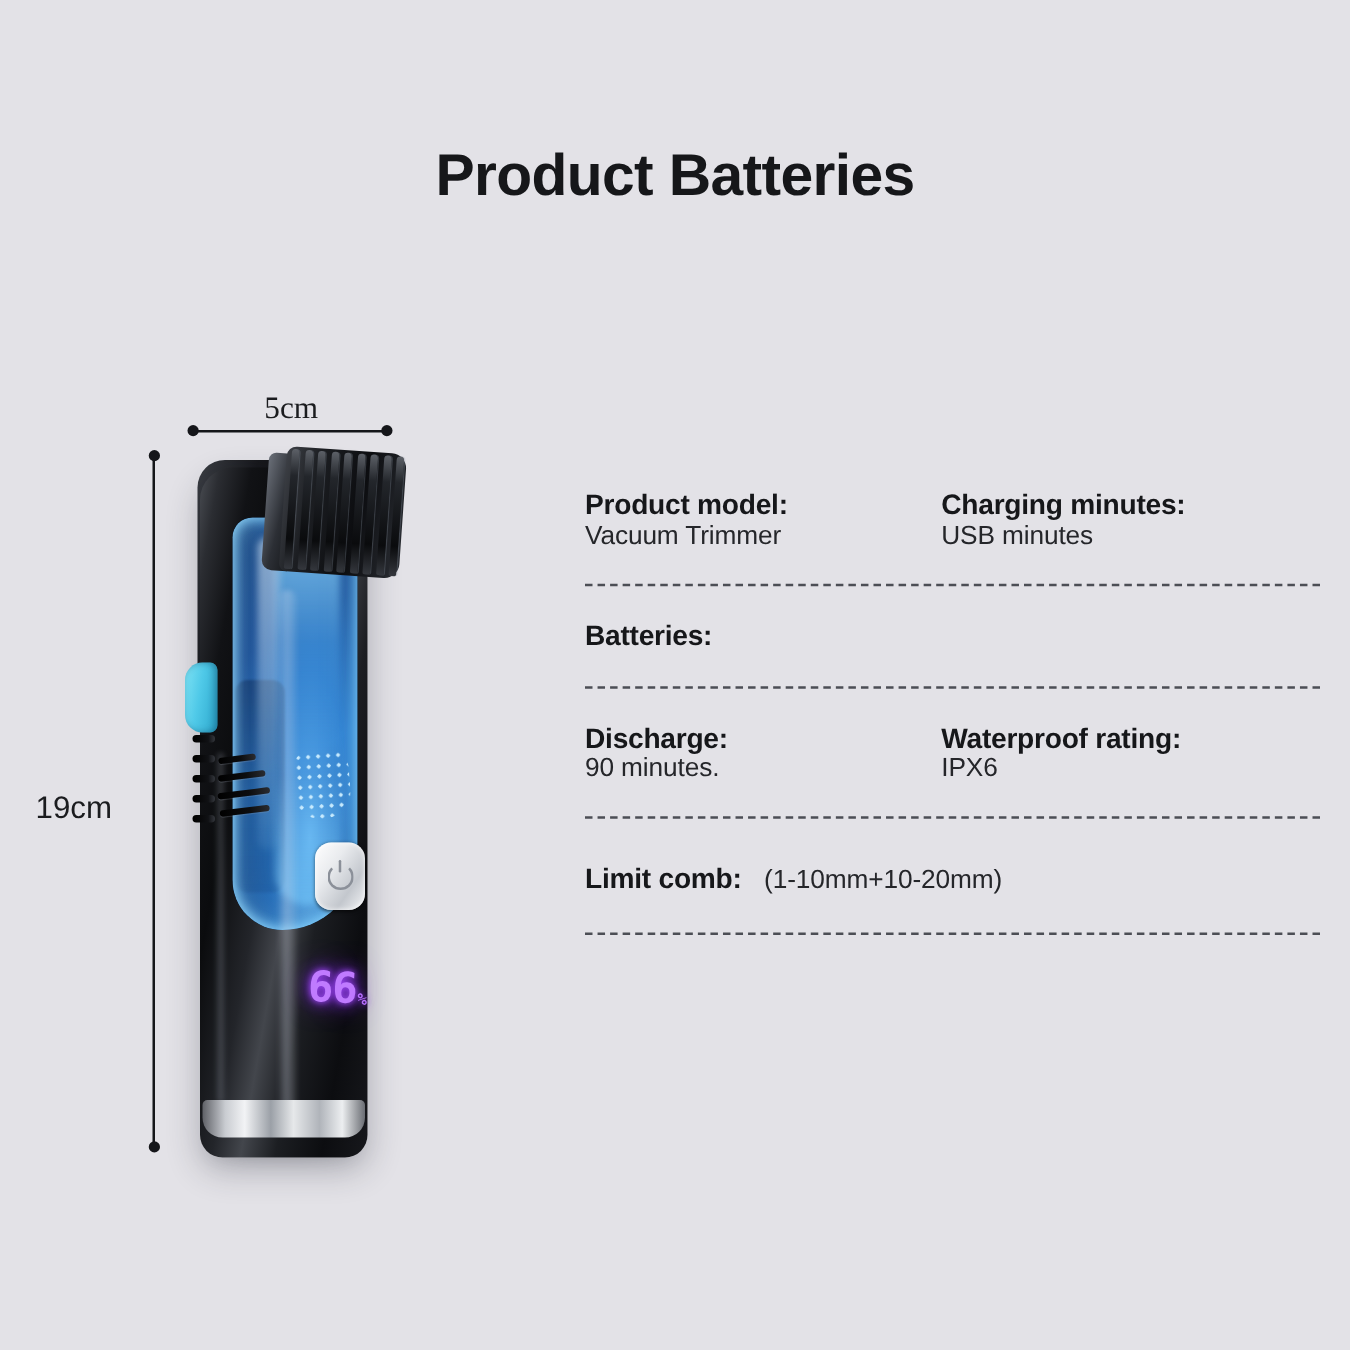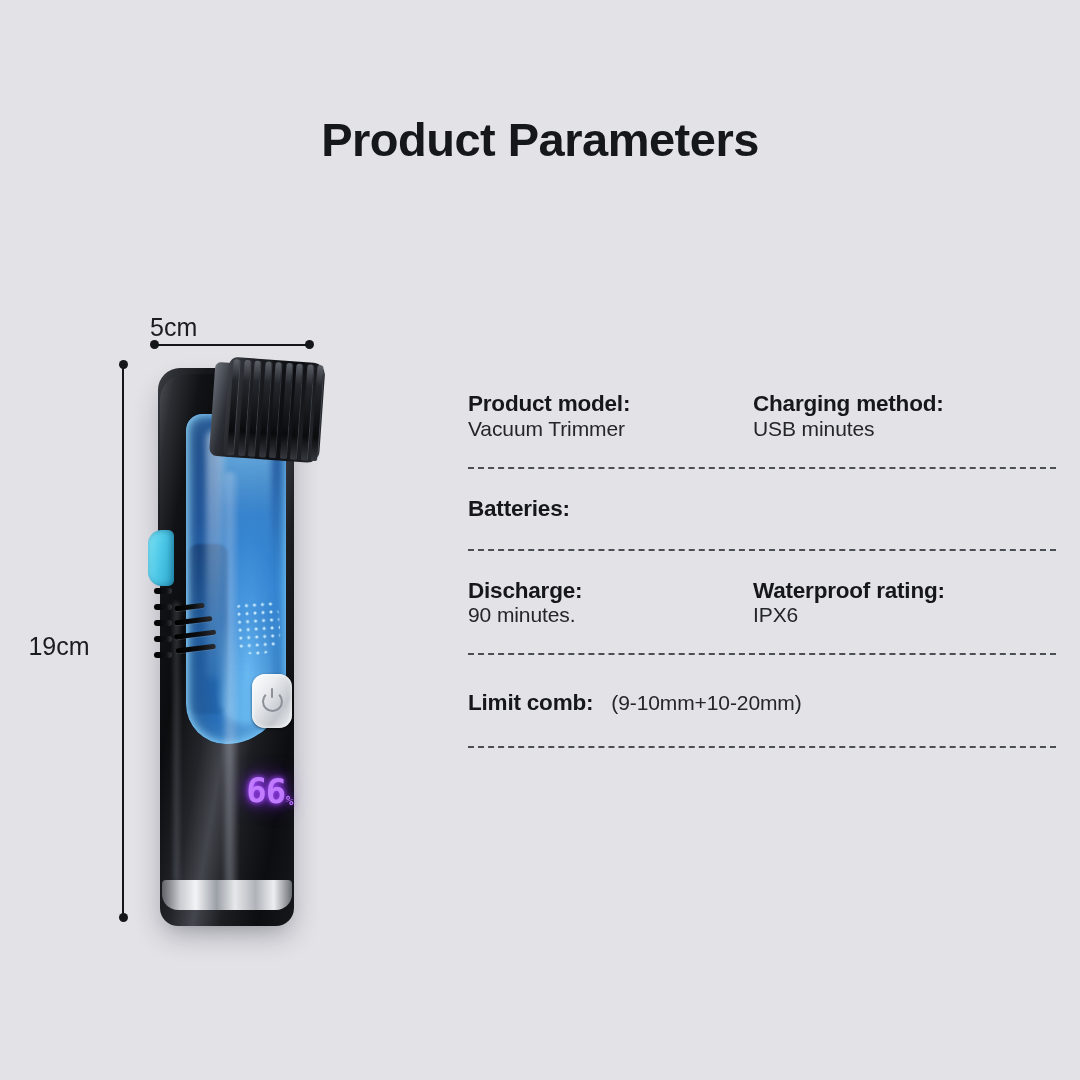--- a/index.html
+++ b/index.html
@@ -35,23 +35,24 @@
     left: 150px;
     top: 313px;
     width: 166px;
     height: 40px;
   }
   #dim-width-label {
     position: absolute;
     left: 0;
     top: 0;
     width: 166px;
-    text-align: left;
+    text-align: center;
     font-size: 25px;
     color: #1b1c1f;
+    font-family: Liberation Serif, serif;
   }
   #dim-width-line {
     position: absolute;
     left: 4px;
     top: 31px;
     width: 156px;
     height: 2px;
     background: #15161a;
   }
   .dot {
@@ -465,21 +466,21 @@
     display: flex;
     align-items: baseline;
     padding-left: 38px;
   }
   .spec-row-inline .spec-label { margin-right: 18px; }
   .spec-row-inline .spec-value { margin-top: 0; }
 </style>
 </head>
 <body>
 
-<div id="page-title">Product Parameters</div>
+<div id="page-title">Product Batteries</div>
 
 <div id="dim-width-group">
   <div id="dim-width-label">5cm</div>
   <div id="dim-width-line"></div>
   <div class="dot" id="dim-width-dot-left"></div>
   <div class="dot" id="dim-width-dot-right"></div>
 </div>
 
 <div id="dim-height-group">
   <div id="dim-height-line"></div>
@@ -555,21 +556,21 @@
 
 <div id="spec-table">
 
   <div class="spec-row">
     <div class="spec-cells">
       <div class="spec-cell">
         <div class="spec-label">Product model:</div>
         <div class="spec-value">Vacuum Trimmer</div>
       </div>
       <div class="spec-cell">
-        <div class="spec-label">Charging method:</div>
+        <div class="spec-label">Charging minutes:</div>
         <div class="spec-value">USB minutes</div>
       </div>
     </div>
     <div class="spec-divider"></div>
   </div>
 
   <div class="spec-row row-gap">
     <div class="spec-cells">
       <div class="spec-cell">
         <div class="spec-label">Batteries:</div>
@@ -587,17 +588,17 @@
       <div class="spec-cell">
         <div class="spec-label">Waterproof rating:</div>
         <div class="spec-value">IPX6</div>
       </div>
     </div>
     <div class="spec-divider"></div>
   </div>
 
   <div class="spec-row-inline row-gap" style="margin-top:36px;">
     <div class="spec-label">Limit comb:</div>
-    <div class="spec-value">(9-10mm+10-20mm)</div>
+    <div class="spec-value">(1-10mm+10-20mm)</div>
   </div>
   <div class="spec-divider" style="margin-left:38px;margin-top:30px;"></div>
 
 </div>
 
 </body></html>

